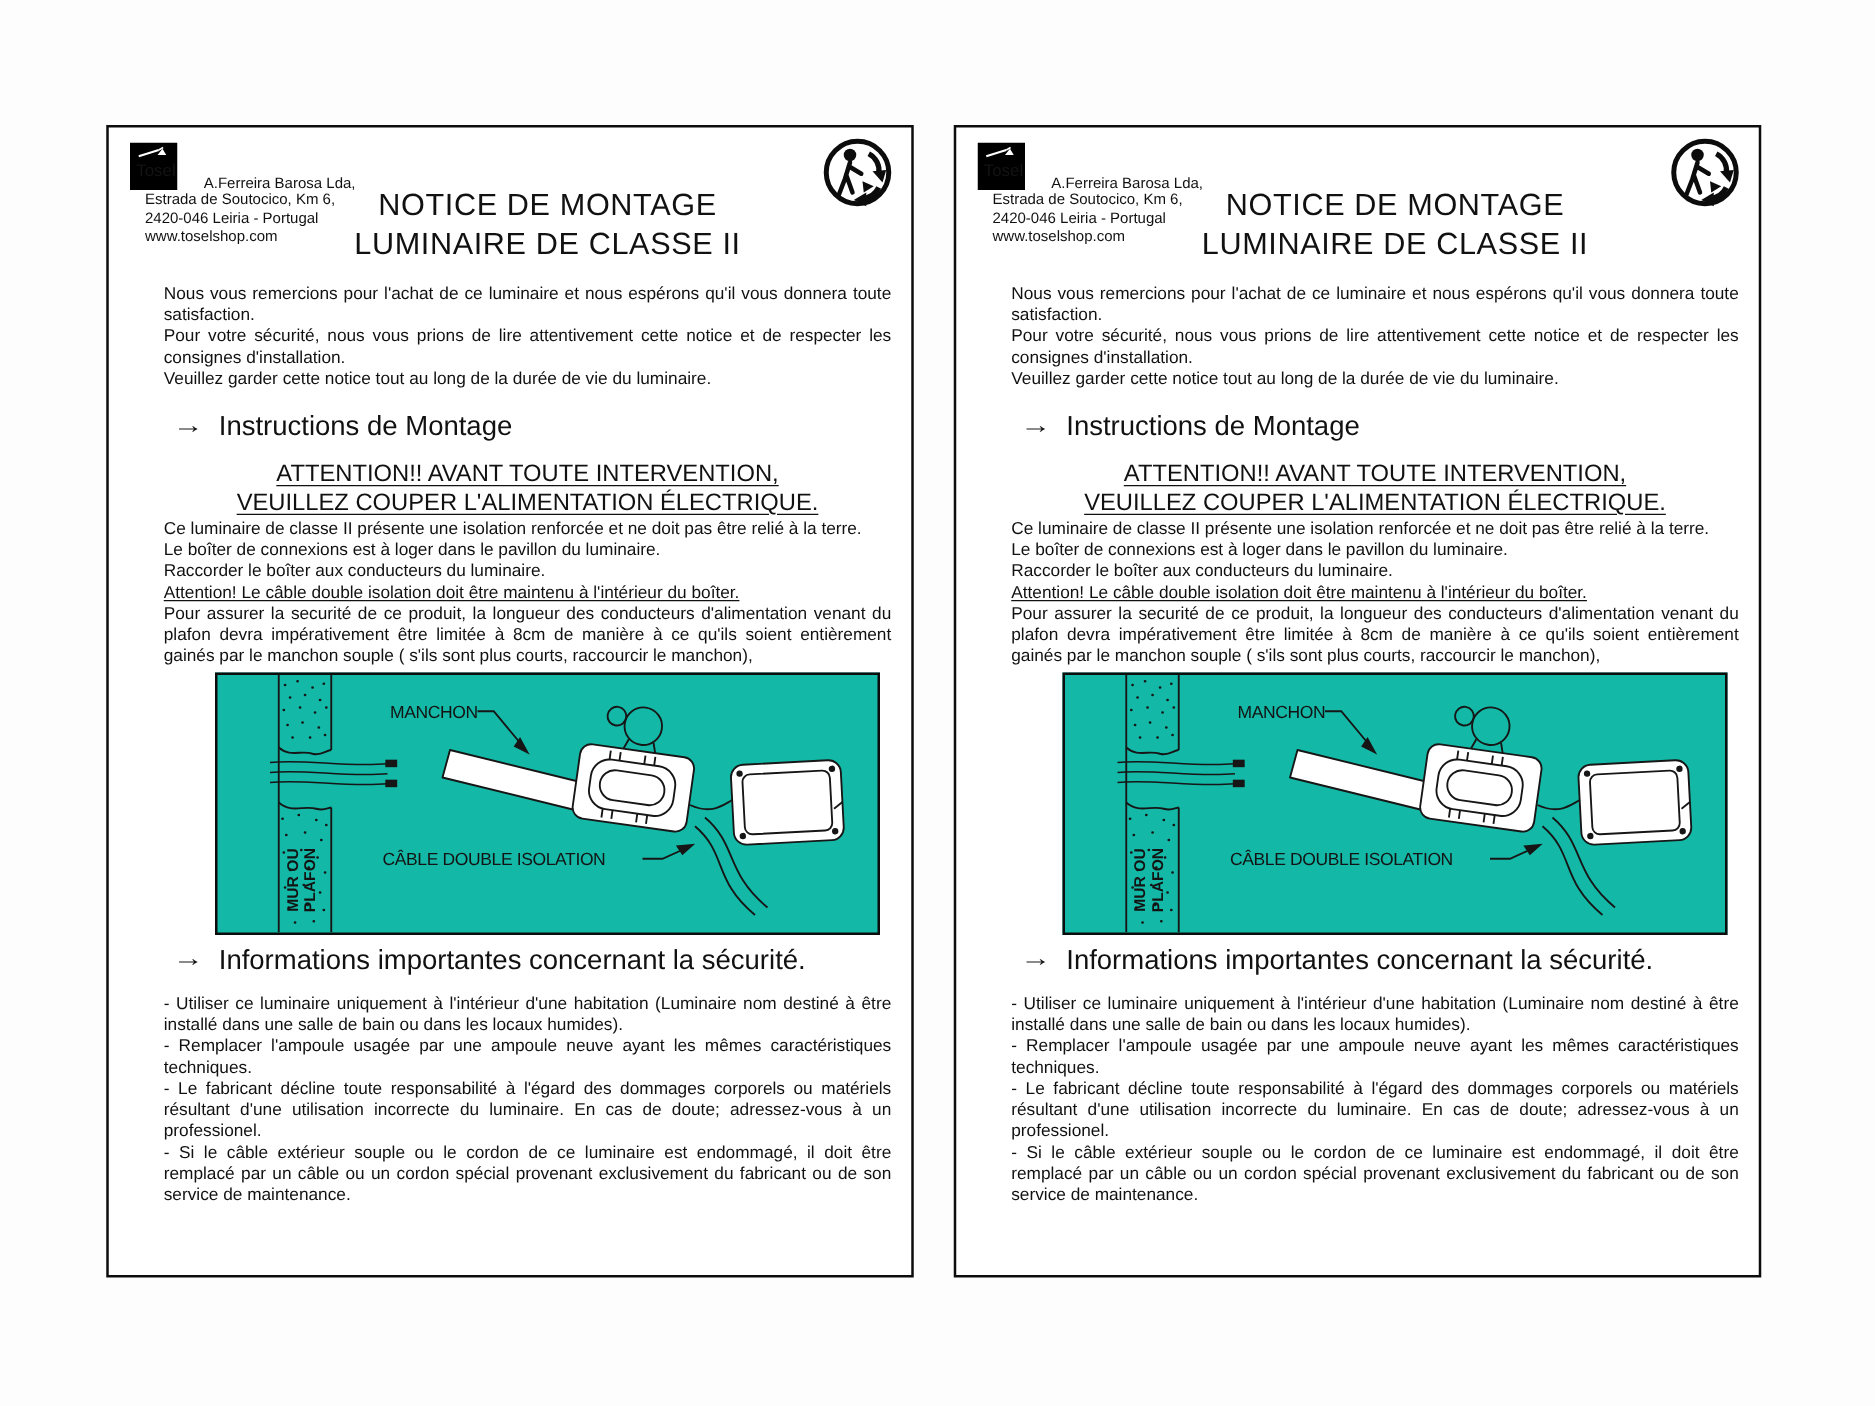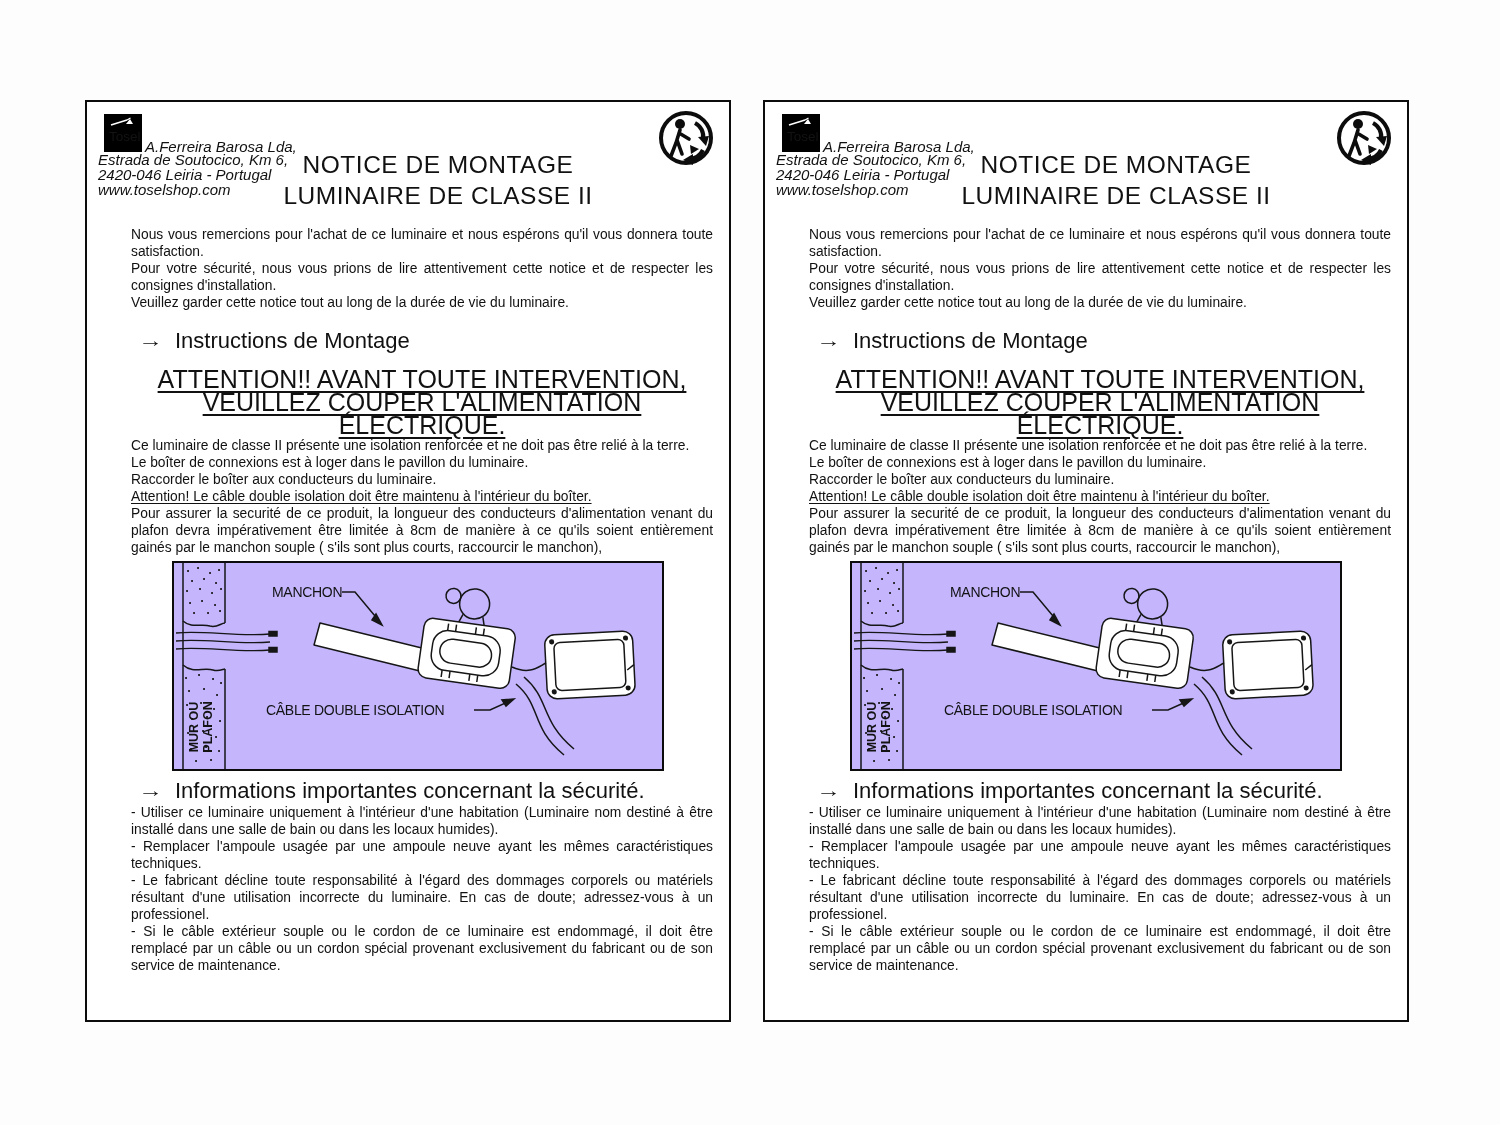--- a/index.html
+++ b/index.html
@@ -18,50 +18,50 @@
     width:642px;height:918px;
     background:#fff;
     border:2px solid #0c0c0c;
     overflow:hidden;
   }
   .page.page-2{left:763px;}
 
   
   .hdr{position:absolute;top:0;left:0;right:0;height:120px;}
   .logo-box{position:absolute;left:17px;top:12px;width:38px;height:38px;}
-  .company{position:absolute;left:11px;top:50px;font-size:15px;line-height:15px;white-space:nowrap;font-style:italic;}
+  .company{position:absolute;left:29px;top:50px;font-size:12px;line-height:15px;white-space:nowrap;}
   .company .l1{position:absolute;left:47px;top:-13px;}
   .doc-title{
     position:absolute;left:60px;right:0;top:47px;
     text-align:center;font-size:24.5px;line-height:31px;letter-spacing:.5px;
   }
   .triman{position:absolute;right:14px;top:7px;width:58px;height:58px;}
 
   
   .content{padding:124px 16px 0 44px;font-size:13.8px;line-height:17px;}
   .content p{margin:0;text-align:justify;}
   .sec-head{
     display:flex;align-items:center;gap:15px;
     font-size:22px;line-height:26px;margin:17px 0 0 10px;text-align:left;
   }
   .sec-head .arrow{font-size:19px;transform:scaleX(1.3);display:inline-block;}
   .warning{
-    margin-top:14px;text-align:center;font-size:25px;line-height:23px;
+    margin-top:14px;text-align:center;font-size:19px;line-height:23px;
     text-decoration:underline;text-underline-offset:3px;
   }
   .group2{}
   .note{
     margin-top:17px;text-decoration:underline;text-underline-offset:2px;text-align:right;
   }
   .p4{margin-top:17px;}
   .figurebox{
     margin:5px 0 0 41px;width:488px;height:206px;
-    border:2px solid #0c0c0c;position:relative;background:#c4b5fd;
-  }
-  .items{}
+    border:2px solid #0c0c0c;position:relative;background:#14b8a6;padding-left:40px;
+  }
+  .items{margin-top:13px;}
   svg{display:block;}
   svg text{font-family:"Liberation Sans", sans-serif;fill:#131313;}
 </style>
 </head>
 <body>
 
 <div class="canvas" id="canvas">
   <article class="page">
 
     <header class="hdr">

